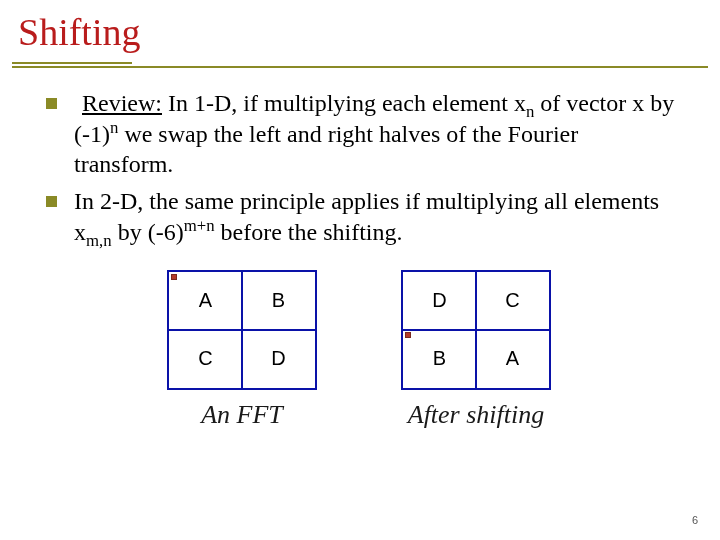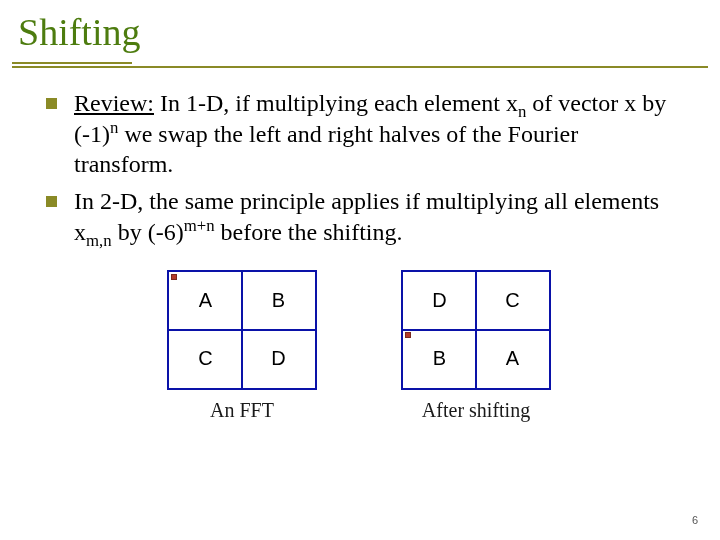--- a/index.html
+++ b/index.html
@@ -17,21 +17,21 @@
     height: 540px;
     position: relative;
     padding: 0;
   }
   .title-wrap {
     padding: 10px 18px 2px 18px;
   }
   .title {
     font-size: 38px;
     font-weight: normal;
-    color: #4d7c0f;
+    color: #b91c1c;
   }
   .rule-outer {
     margin: 6px 12px 0 12px;
     position: relative;
     height: 8px;
   }
   .rule-long {
     position: absolute;
     left: 0; right: 0; top: 4px;
     height: 2px;
@@ -57,21 +57,21 @@
   }
   .bullets > li::before {
     content: "";
     position: absolute;
     left: 6px;
     top: 10px;
     width: 11px;
     height: 11px;
     background: #8a8a26;
   }
-  .u { text-decoration: underline; }
+  .u { text-decoration: underline; margin-left: 8px; }
   sub { font-size: 0.7em; vertical-align: sub; line-height: 0; }
   sup { font-size: 0.7em; vertical-align: super; line-height: 0; }
   .diagrams {
     display: flex;
     justify-content: center;
     gap: 84px;
     margin-top: 22px;
   }
   .diagram-col {
     display: flex;
@@ -116,22 +116,23 @@
   .drag-dot {
     position: absolute;
     width: 6px; height: 6px;
     background: #b33a2a;
     border: 1px solid #7a2a1f;
   }
   .d-left .drag-dot { left: 2px; top: 2px; }
   .d-right .drag-dot { left: 2px; top: calc(50% + 2px); }
   .caption {
     margin-top: 8px;
-    font-size: 20px;
+    font-size: 26px;
     color: #1a1a1a;
+    font-style: italic;
   }
   .pagenum {
     position: absolute;
     right: 22px;
     bottom: 14px;
     font-family: Arial, Helvetica, sans-serif;
     font-size: 11px;
     color: #555;
   }
 </style>

